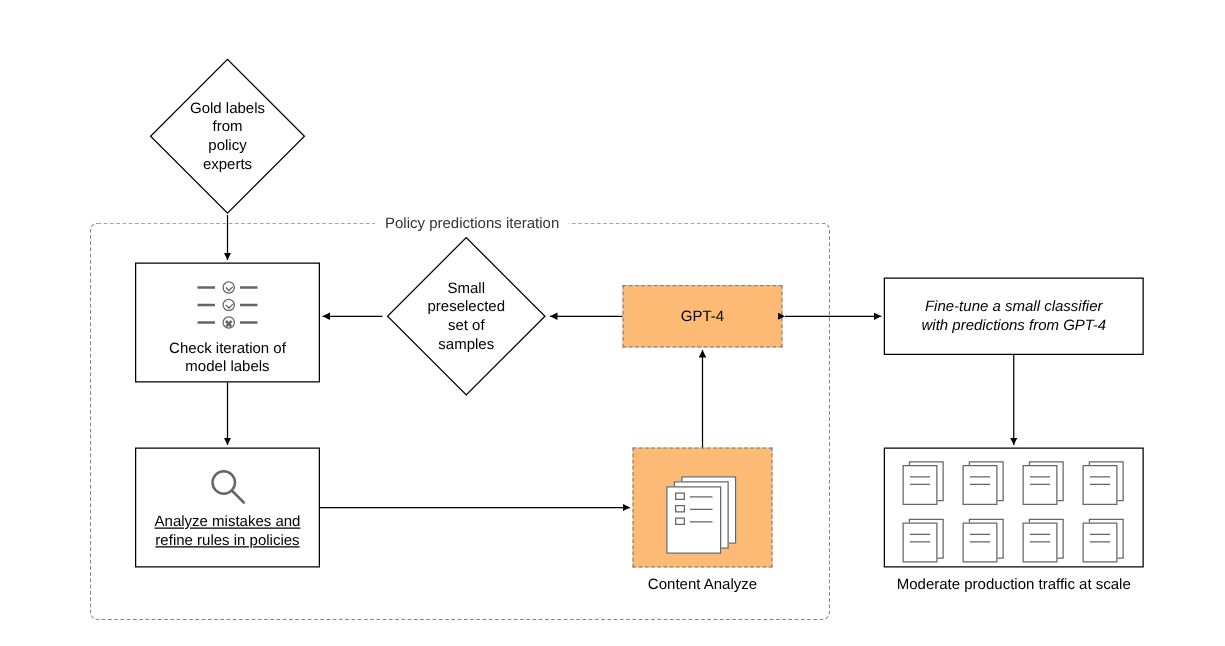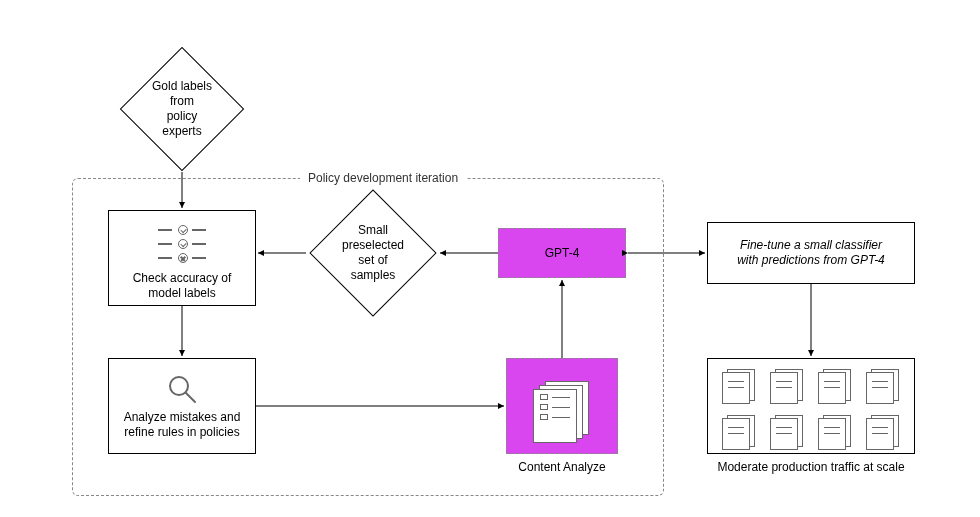--- a/index.html
+++ b/index.html
@@ -16,21 +16,21 @@
   .stage { position: absolute; inset: 0; }
   .node {
     position: absolute;
     text-align: center;
     display: flex;
     flex-direction: column;
     align-items: center;
     justify-content: center;
   }
   .solid-box { border: 1px solid #000; background: #fff; }
-  .dashed-box { border: 1px dashed #888; background: #d946ef; }
+  .dashed-box { border: 1px dashed #888; background: #fdba74; }
   .iter-frame {
     position: absolute;
     border: 1px dashed #888;
     border-radius: 6px;
   }
   .iter-label {
     position: absolute;
     background: #fff;
     padding: 0 8px;
     font-size: 12px;
@@ -80,21 +80,21 @@
   .checklist-icon .sym.no::before { transform:rotate(45deg); }
   .checklist-icon .sym.no::after  { transform:rotate(-45deg); }
 </style>
 </head>
 <body>
 
 <div class="stage">
 
   <div class="iter-frame" style="left:72px; top:178px; width:592px; height:318px;"></div>
   <div class="iter-label" style="left:300px; top:171px;">
-    <span>Policy development iteration</span>
+    <span>Policy predictions iteration</span>
   </div>
 
   <div class="diamond" style="left:138px; top:65px; width:88px; height:88px;">
     <div class="inner">
       <span class="caption" style="white-space:pre-line;">Gold labels from
 policy experts</span>
     </div>
   </div>
 
   <div class="node solid-box" style="left:108px; top:210px; width:148px; height:96px; padding-top:10px;">
@@ -102,41 +102,41 @@
       <div class="ln"></div>
         <div class="sym ok"></div>
         <div class="ln"></div>
       <div class="ln"></div>
         <div class="sym ok"></div>
         <div class="ln"></div>
       <div class="ln"></div>
         <div class="sym no"></div>
         <div class="ln"></div>
     </div>
-    <span class="caption" style="white-space:pre-line;">Check accuracy of
+    <span class="caption" style="white-space:pre-line;">Check iteration of
 model labels</span>
   </div>
 
   <div class="diamond" style="left:328px; top:208px; width:90px; height:90px;">
     <div class="inner">
       <span class="caption" style="white-space:pre-line;">Small preselected
 set of samples</span>
     </div>
   </div>
 
   <div class="node dashed-box" style="left:498px; top:228px; width:128px; height:50px;">
     <span class="caption">GPT-4</span>
   </div>
 
   <div class="node solid-box" style="left:707px; top:222px; width:208px; height:62px;font-style:italic;">
     <span class="caption" style="white-space:pre-line;">Fine-tune a small classifier
 with predictions from GPT-4</span>
   </div>
 
-  <div class="node solid-box" style="left:108px; top:358px; width:148px; height:96px; padding-top:0;">
+  <div class="node solid-box" style="left:108px; top:358px; width:148px; height:96px; padding-top:0;text-decoration:underline;">
     <svg class="mag" viewBox="0 0 34 34">
       <circle cx="14" cy="14" r="9" fill="none" stroke="#666" stroke-width="2"></circle>
       <line x1="21" y1="21" x2="30" y2="30" stroke="#666" stroke-width="2" stroke-linecap="round"></line>
     </svg>
     <span class="caption" style="white-space:pre-line; margin-top:4px;">Analyze mistakes and
 refine rules in policies</span>
   </div>
 
   <div class="node dashed-box" style="left:506px; top:358px; width:112px; height:96px; padding-top:8px;">
     <div class="doc-stack">

